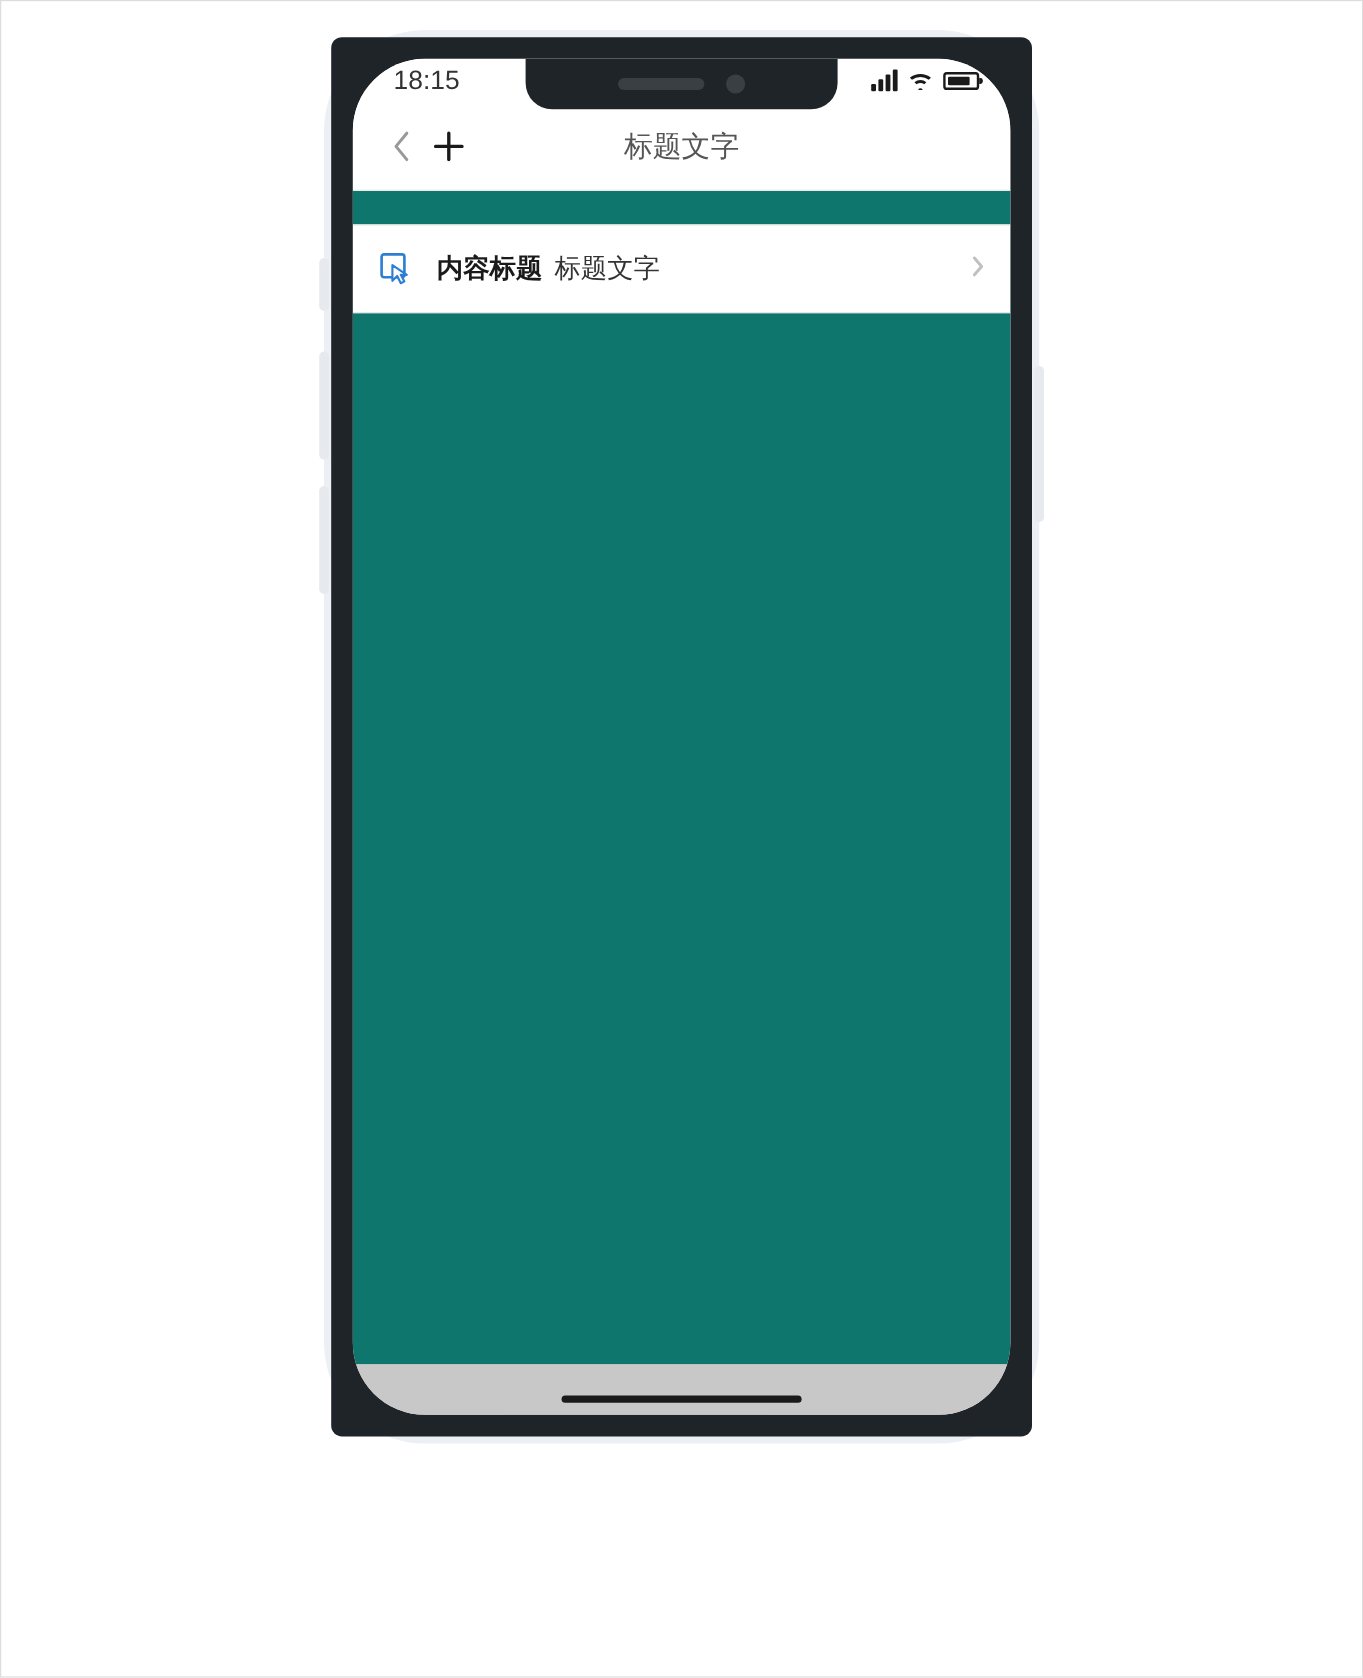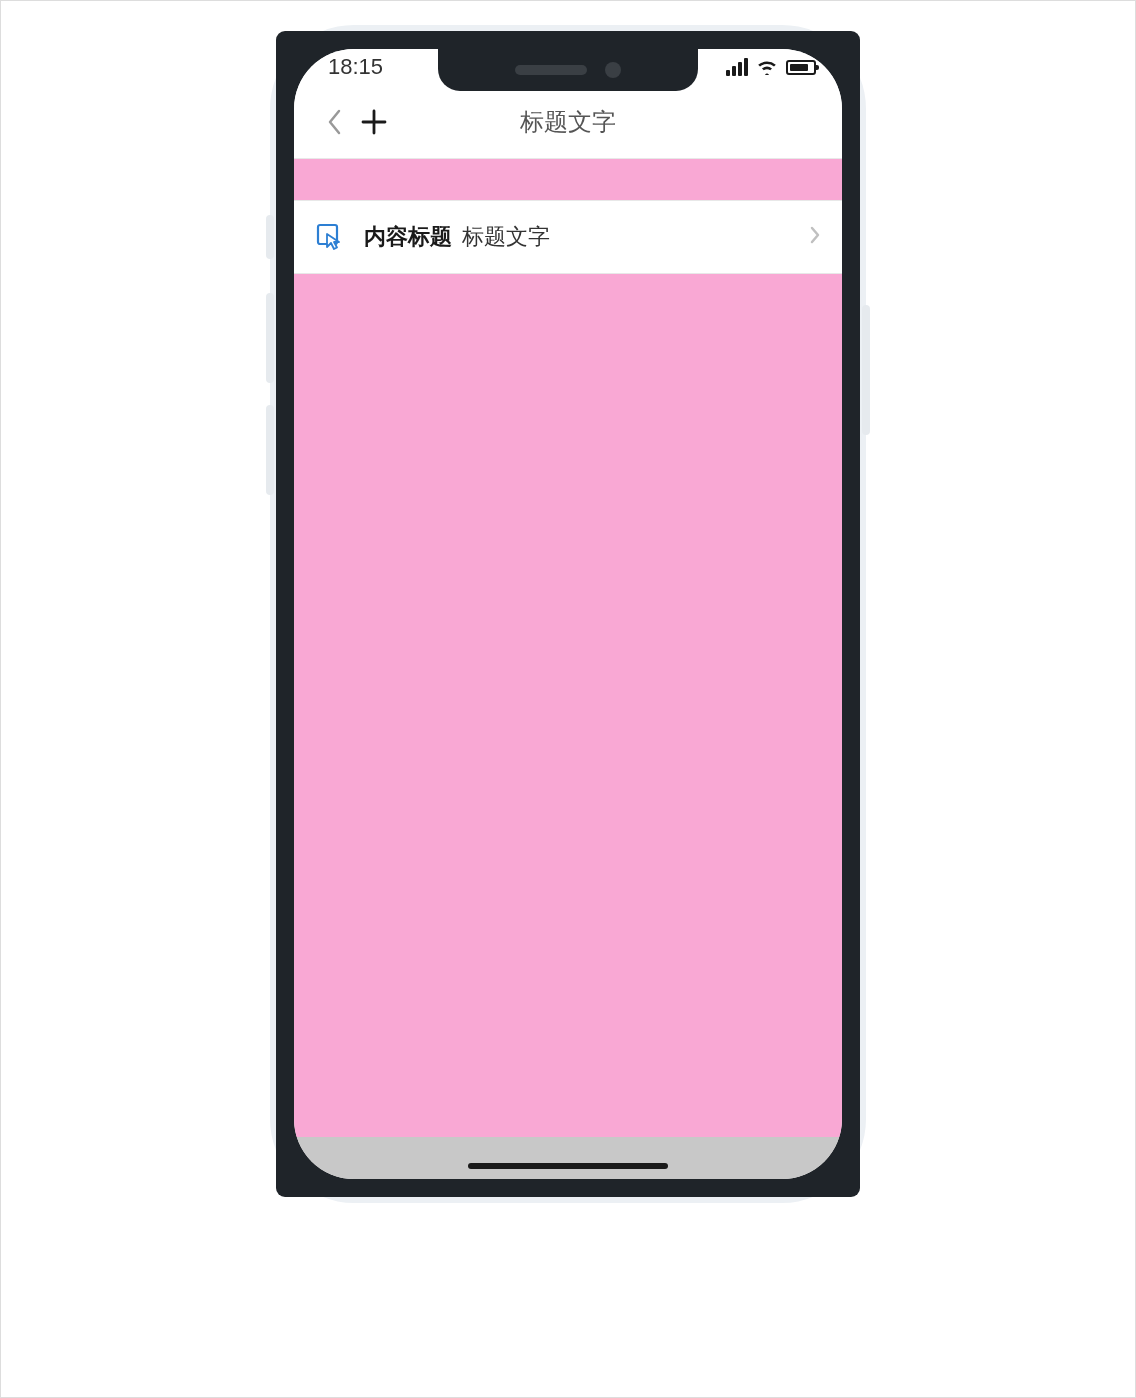--- a/index.html
+++ b/index.html
@@ -170,22 +170,22 @@
       height: 40px;
       display: flex;
       align-items: center;
       justify-content: center;
       cursor: pointer;
     }
 
     
     .content-area {
       flex: 1;
-      background: #f9a8d4;
-      padding-top: 41px;
+      background: #0f766e;
+      padding-top: 28px;
     }
     .list-item {
       background: #ffffff;
       height: 74px;
       display: flex;
       align-items: center;
       padding: 0 22px;
       border-top: 1px solid #e8e8e8;
       border-bottom: 1px solid #e8e8e8;
       cursor: pointer;

